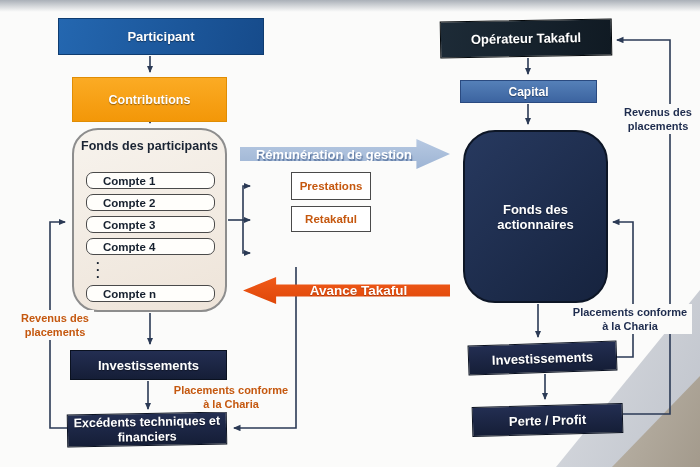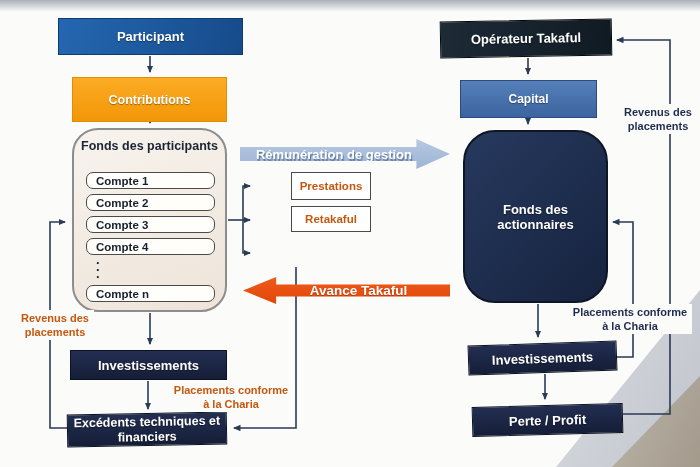--- a/index.html
+++ b/index.html
@@ -22,44 +22,44 @@
     color:#fff;font-size:13px;}
   .arrow-right{left:240px;top:139px;width:210px;height:30px;background:linear-gradient(#b7c9e2,#9db4d4);
     clip-path:polygon(0 27%,84% 27%,84% 0,100% 50%,84% 100%,84% 73%,0 73%);
     text-shadow:1px 1.5px 1px rgba(40,70,120,.6);padding-right:22px;box-sizing:border-box;}
   .arrow-left{left:243px;top:277px;width:207px;height:27px;background:linear-gradient(#f05a1a,#df4708);
     clip-path:polygon(100% 28%,16% 28%,16% 0,0 50%,16% 100%,16% 72%,100% 72%);
     text-shadow:0 1px 1px rgba(120,40,0,.6);padding-left:24px;box-sizing:border-box;font-size:13.5px;}
   
   .box{position:absolute;z-index:3;display:flex;align-items:center;justify-content:center;
     color:#fff;text-align:center;box-sizing:border-box;text-shadow:0 1px 1px rgba(0,0,0,.4);}
-  .participant{left:58px;top:18px;width:185px;height:37px;font-size:13px;
+  .participant{left:58px;top:18px;width:206px;height:37px;font-size:13px;
     background:linear-gradient(105deg,#2467b0,#164b8b);border:1.5px solid #0f3c70;text-align:center;}
   .contributions{left:72px;top:77px;width:155px;height:45px;font-size:12.5px;
     background:linear-gradient(#fbab24,#f39708);border:1.5px solid #e08d04;}
   .navy{background:linear-gradient(#232e52,#151e37);border:1.5px solid #0a1120;}
   .invest-left{left:70px;top:350px;width:157px;height:30px;font-size:13px;}
   .excedents{left:67px;top:413px;width:160px;height:33px;font-size:12.5px;line-height:15px;
     flex-direction:column;transform:rotate(-1deg);}
   .operateur{left:440px;top:20px;width:172px;height:37px;font-size:13px;
     background:linear-gradient(100deg,#1d2b37,#101a23);border:1.5px solid #04080b;transform:rotate(-1deg);}
-  .capital{left:460px;top:80px;width:137px;height:38px;font-size:12px;
+  .capital{left:460px;top:80px;width:137px;height:23px;font-size:12px;
     background:linear-gradient(#5580b8,#3c64a0);border:1.5px solid #2a4a80;}
   .fonds-act{left:463px;top:130px;width:145px;height:173px;border-radius:32px;font-size:13px;
     background:linear-gradient(135deg,#27395f,#16233e);border:2px solid #0d1626;}
   .invest-right{left:468px;top:343px;width:149px;height:30px;font-size:13px;transform:rotate(-2deg);}
   .perte{left:472px;top:405px;width:151px;height:30px;font-size:13px;transform:rotate(-1.5deg);}
   
   .fonds-part{position:absolute;z-index:3;left:72px;top:128px;width:155px;height:184px;border-radius:26px;
     background:linear-gradient(160deg,#f7f3ed,#eee4d9);border:2px solid #8d8d8d;box-sizing:border-box;}
   .fonds-part .title{position:absolute;left:0;top:9px;width:100%;text-align:center;
     font-size:12.5px;color:#1a2433;}
   .compte{position:absolute;left:12px;width:129px;height:17px;background:#fffefb;
     border:1.4px solid #4a4a4a;border-radius:7px;box-sizing:border-box;
-    font-size:11.5px;color:#16202e;display:flex;align-items:center;padding-left:9px;}
+    font-size:11.5px;color:#16202e;display:flex;align-items:center;padding-left:16px;}
   .dots{position:absolute;left:22px;top:126px;font-size:13px;line-height:7px;color:#16202e;
     white-space:pre-line;z-index:3;}
   
   .wbox{position:absolute;z-index:3;width:80px;background:#fff;border:1.2px solid #4a4a4a;
     box-sizing:border-box;display:flex;align-items:center;justify-content:center;
     color:#c5580f;font-size:11.5px;margin-left:36px;}
   
   .ann{position:absolute;z-index:4;text-align:center;font-size:11px;line-height:14px;
     background:#fbfbfa;padding:1px 2px;}
   .ann-orange{color:#c5580f;}

